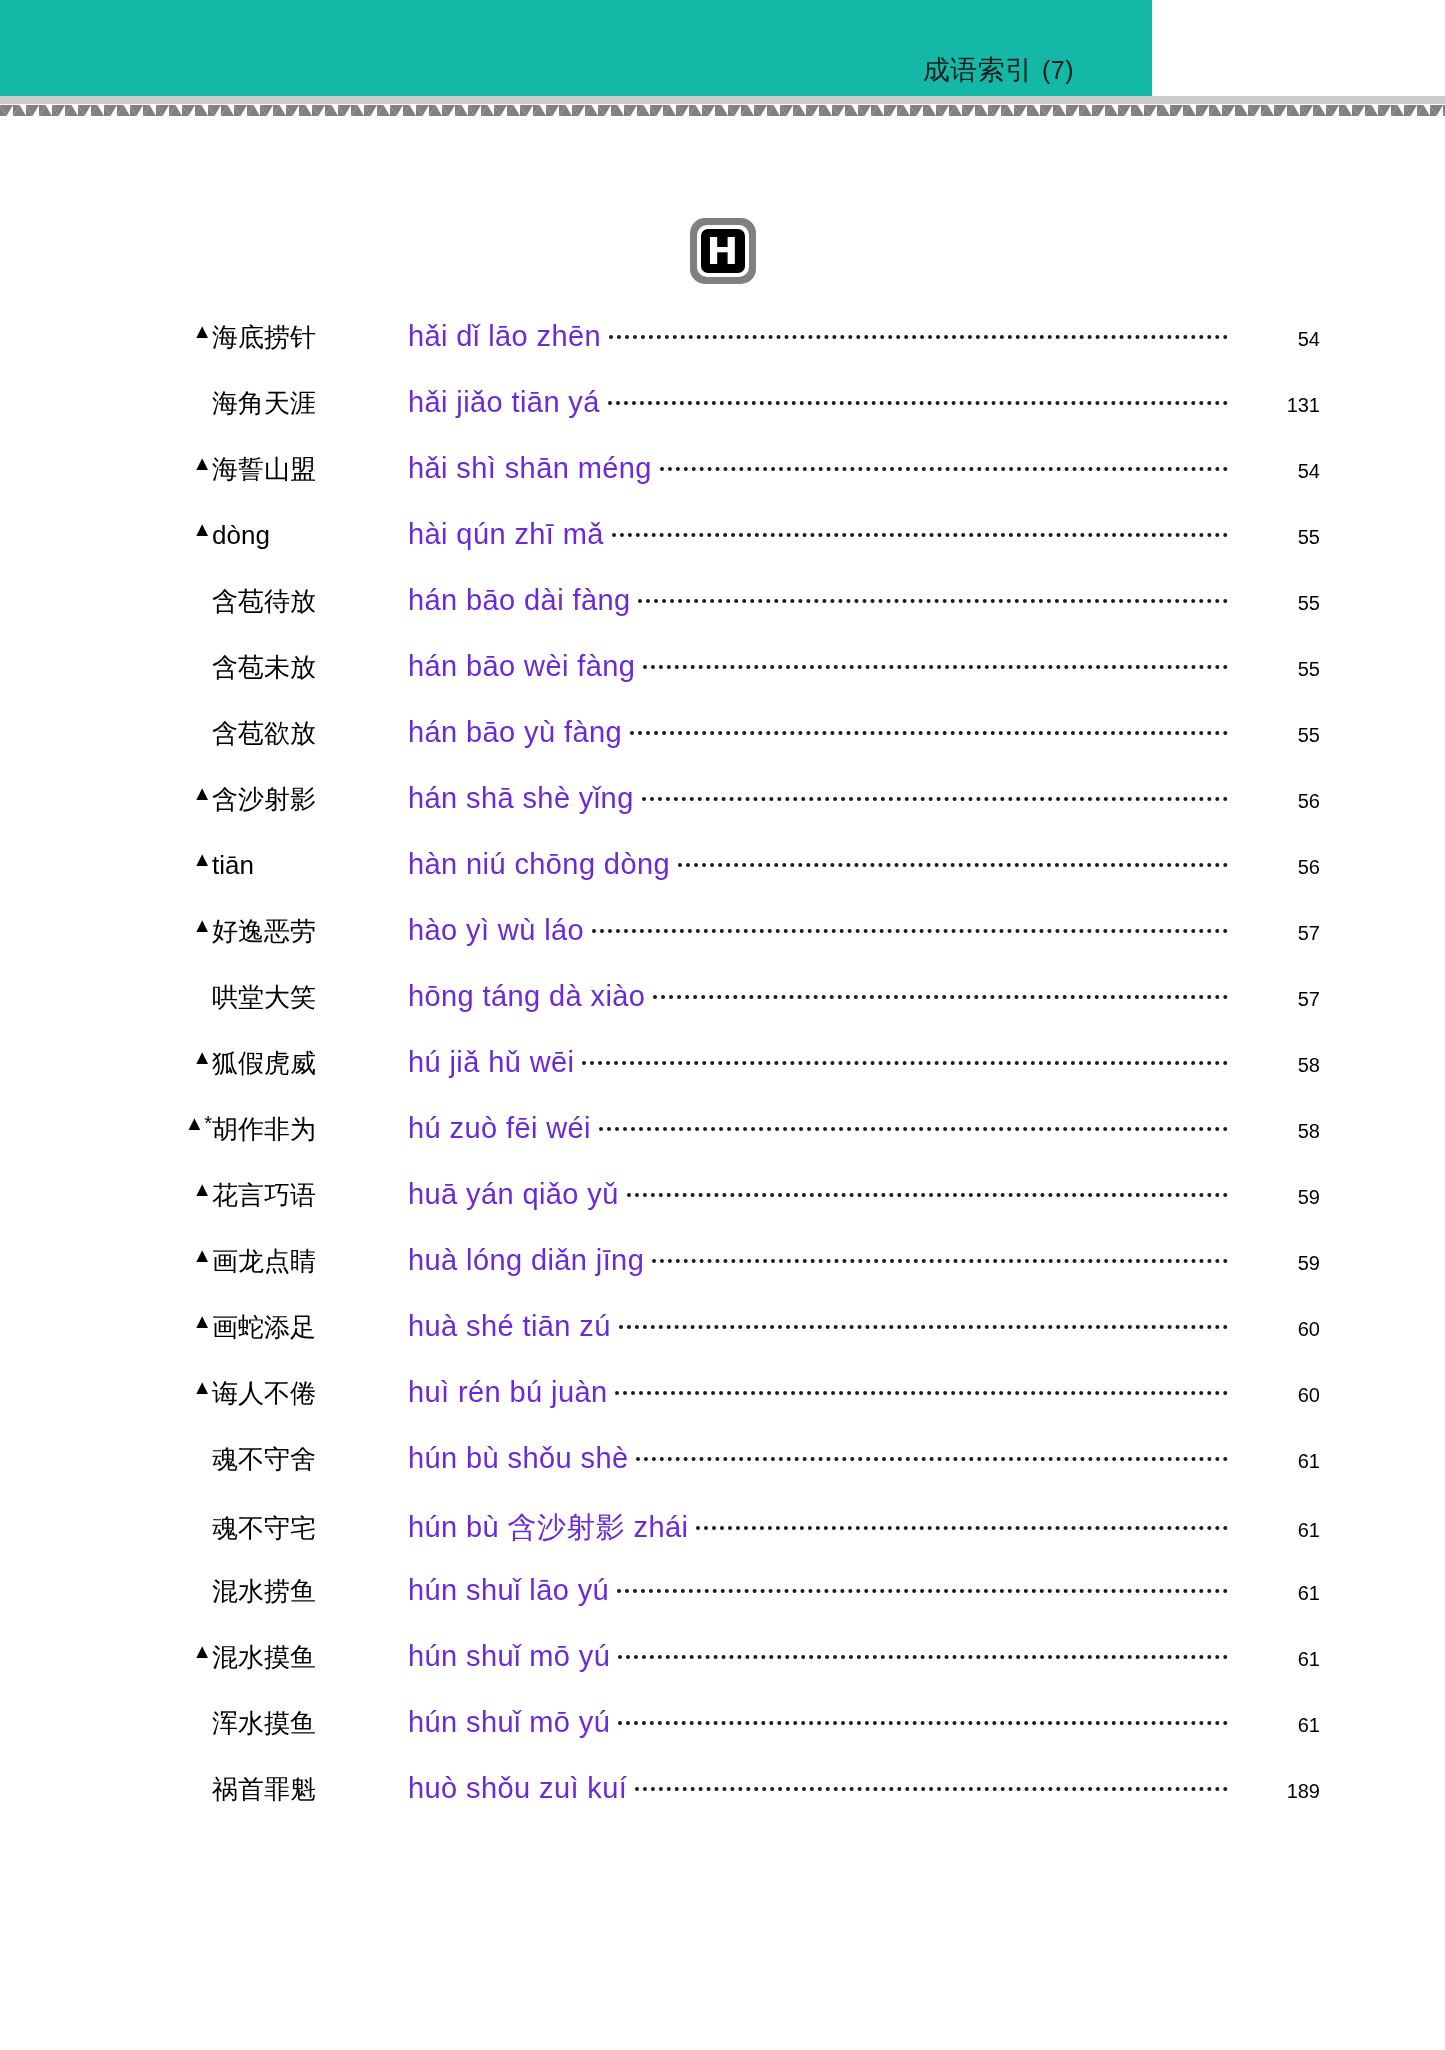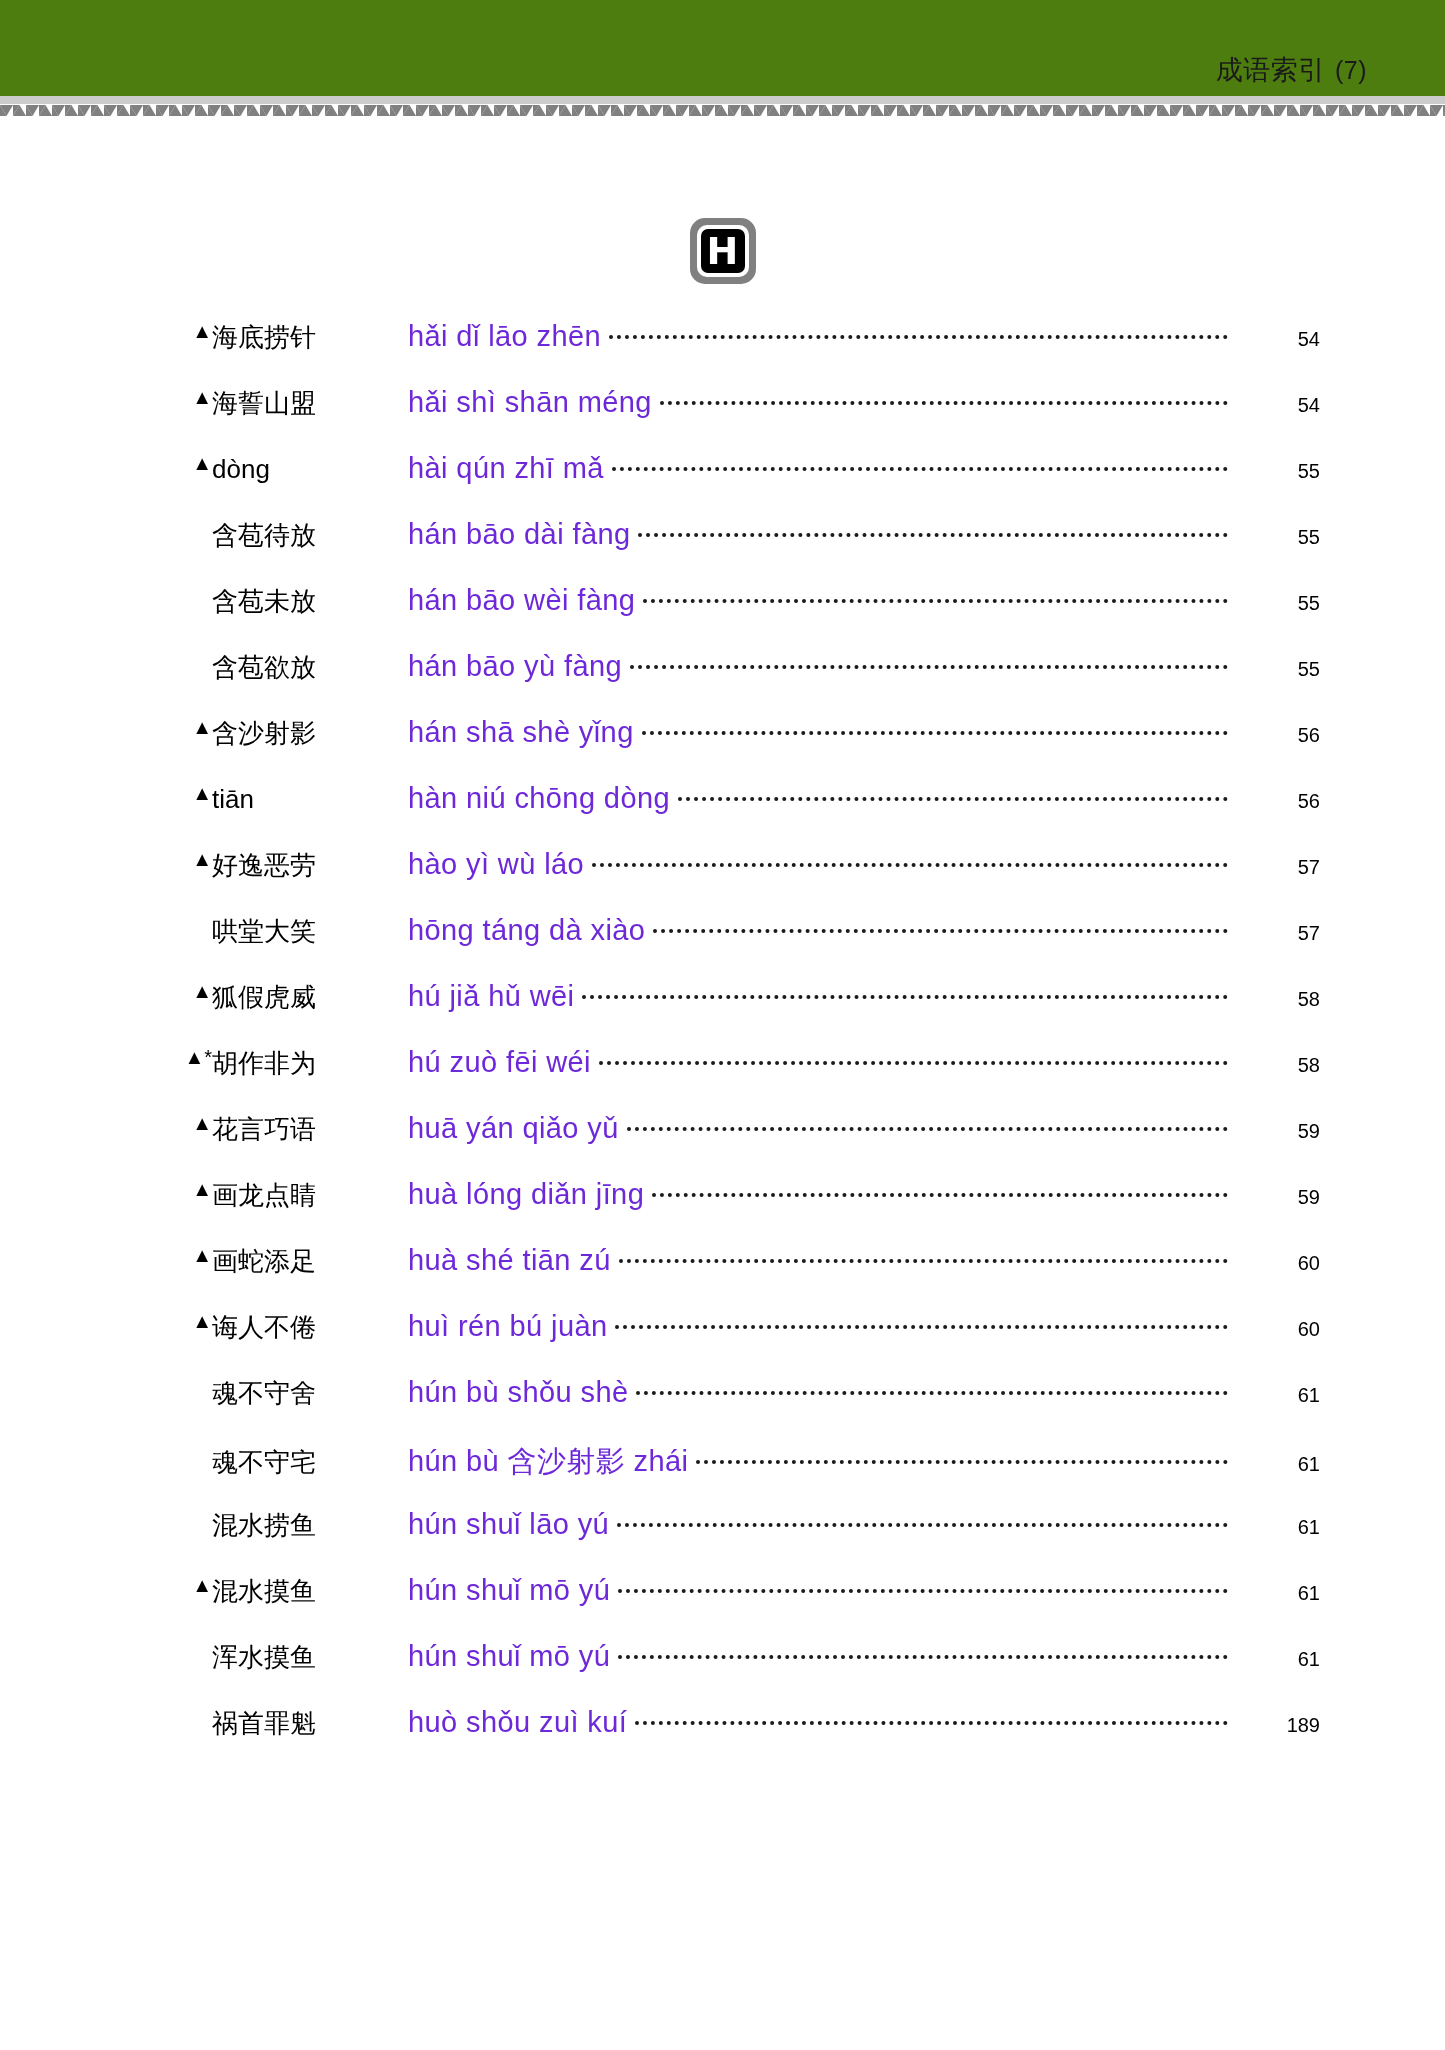--- a/index.html
+++ b/index.html
@@ -13,23 +13,23 @@
     height: 2050px;
     font-family: "Liberation Sans", "DejaVu Sans", sans-serif;
     position: relative;
     overflow: hidden;
   }
 
   
   .page-header {
     position: absolute;
     top: 0; left: 0;
-    width: 1445px;
+    width: 1152px;
     height: 116px;
-    background: #4d7c0f;
+    background: #14b8a6;
   }
   .header-title {
     position: absolute;
     right: 78px;
     top: 52px;
     font-size: 27px;
     color: #1a1a1a;
     letter-spacing: 0.5px;
     white-space: nowrap;
     font-family: "DejaVu Sans", "Liberation Sans", sans-serif;
@@ -188,20 +188,27 @@
 <div class="index-list">
 
   <div class="index-row">
     <div class="marker-col">▲</div>
     <div class="idiom-col">海底捞针</div>
     <div class="pinyin-col">hǎi dǐ lāo zhēn</div>
     <div class="leader"></div>
     <div class="page-col">54</div>
   </div>
 
+  <div class="index-row">
+    <div class="marker-col"></div>
+    <div class="idiom-col">海角天涯</div>
+    <div class="pinyin-col">hǎi jiǎo tiān yá</div>
+    <div class="leader"></div>
+    <div class="page-col">131</div>
+  </div>
 
   <div class="index-row">
     <div class="marker-col">▲</div>
     <div class="idiom-col">海誓山盟</div>
     <div class="pinyin-col">hǎi shì shān méng</div>
     <div class="leader"></div>
     <div class="page-col">54</div>
   </div>
 
   <div class="index-row">

